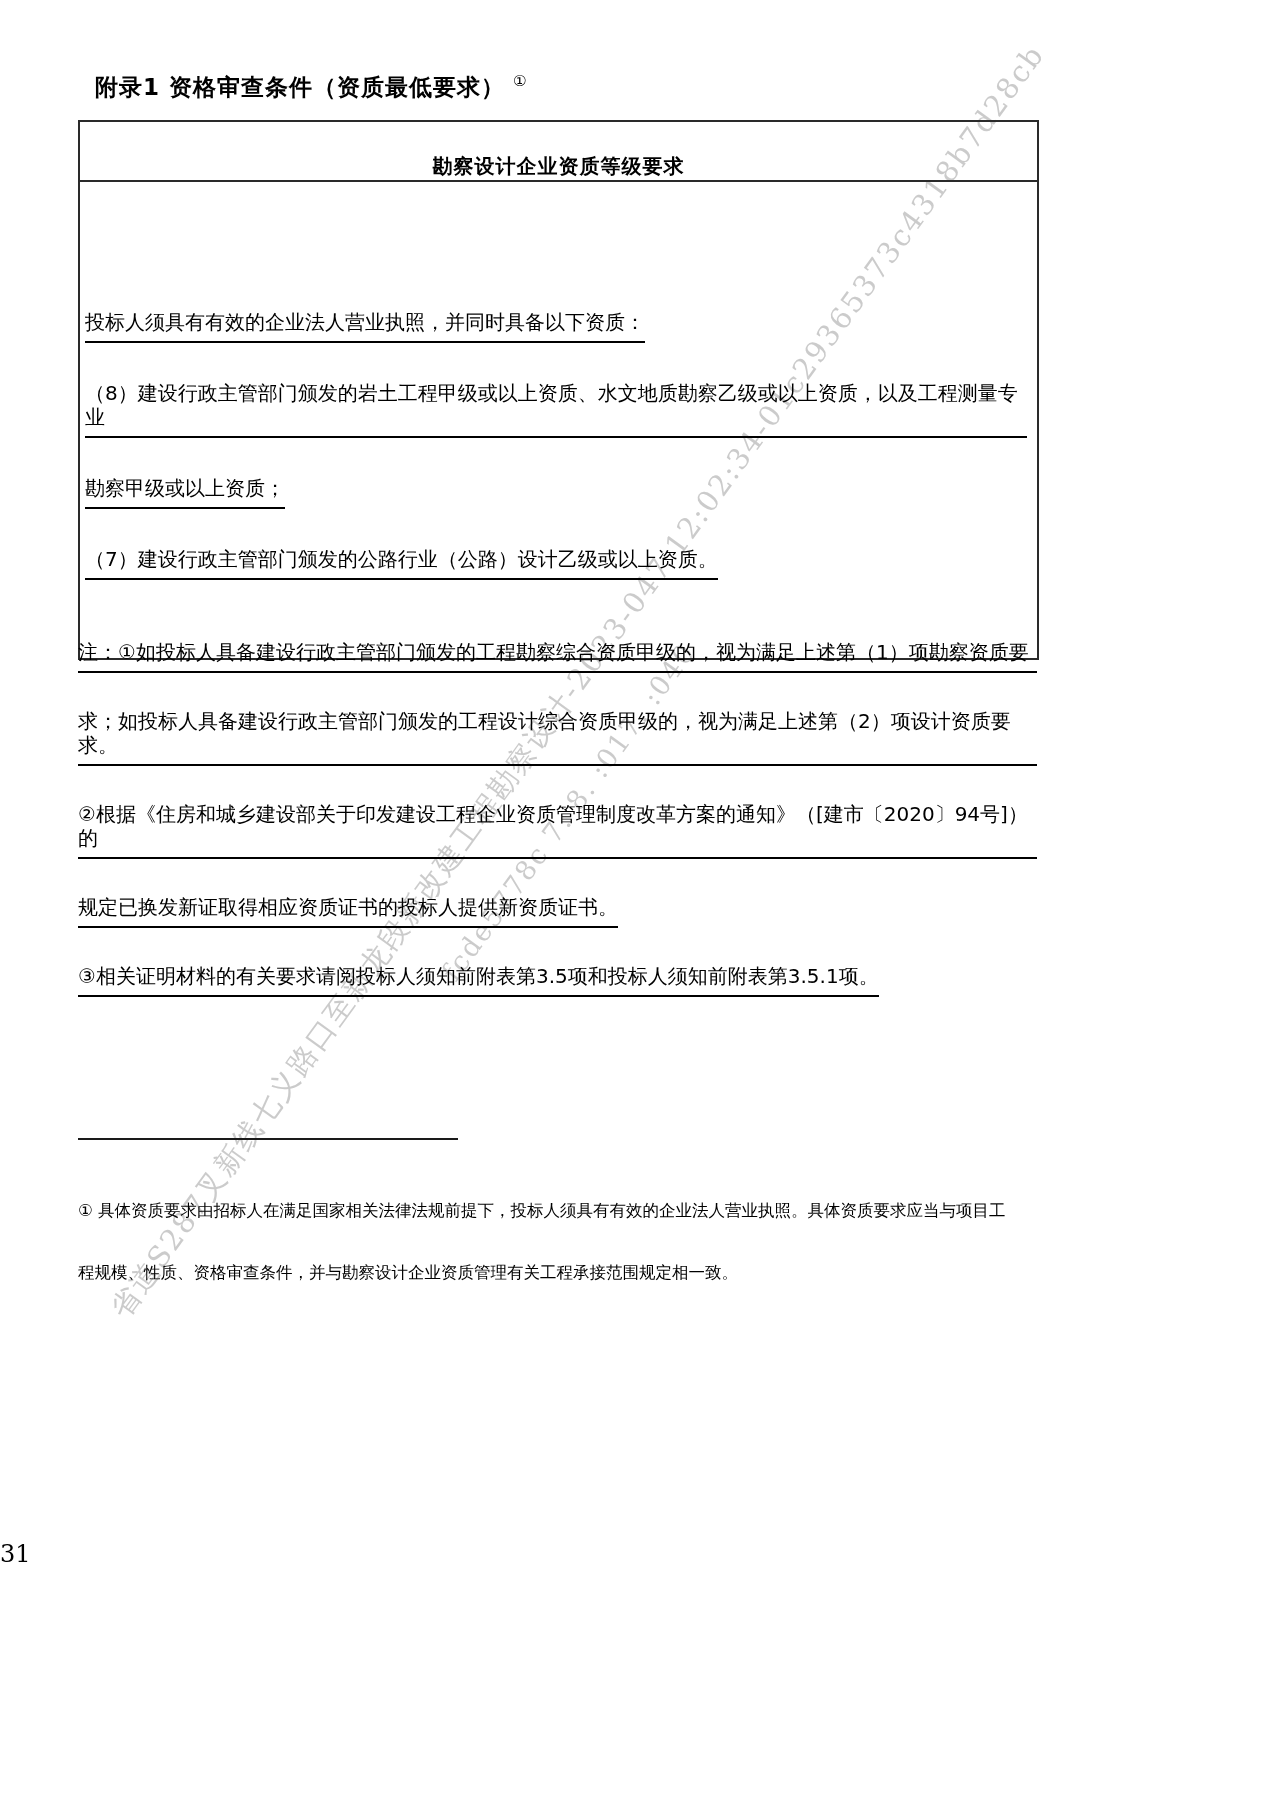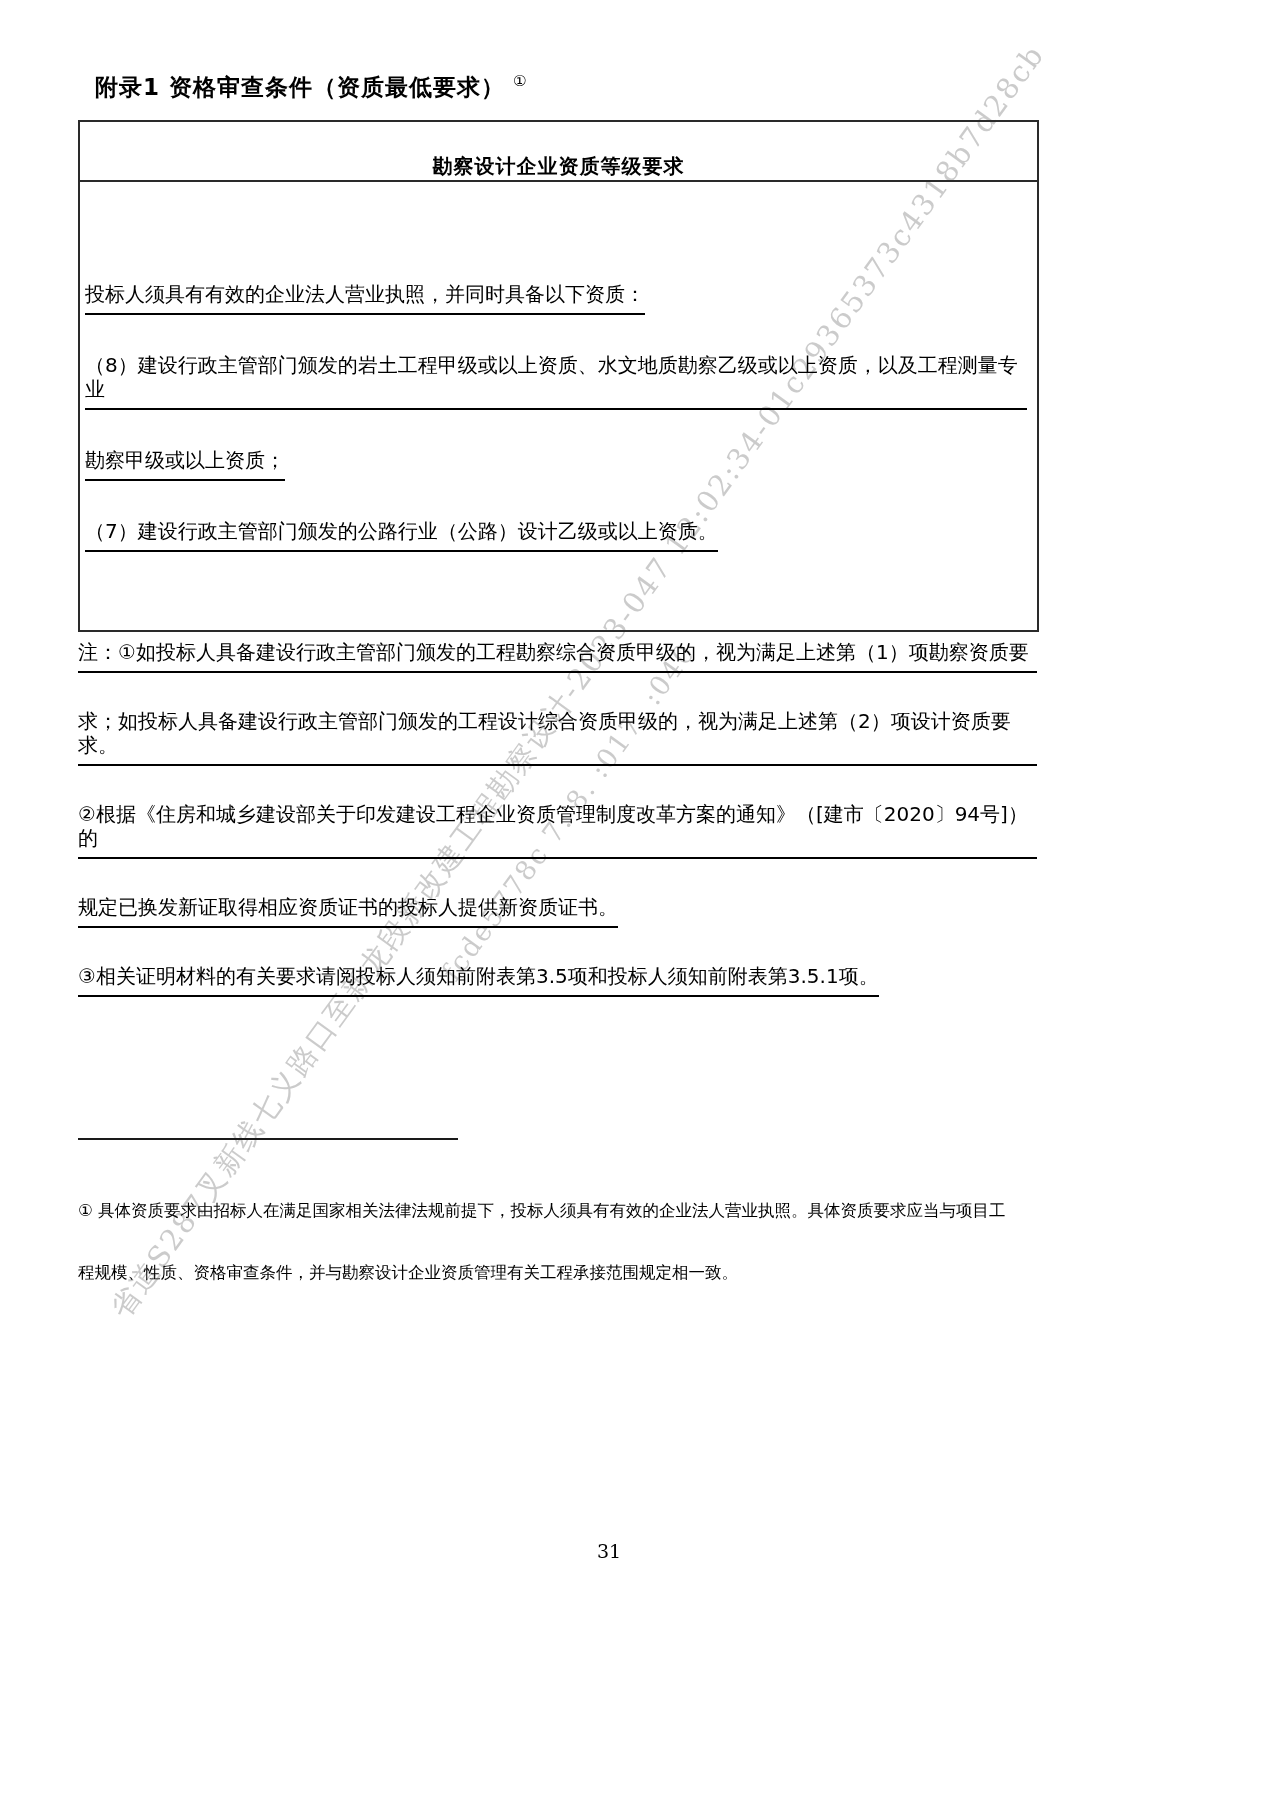--- a/index.html
+++ b/index.html
@@ -56,20 +56,21 @@
     display: flex;
     align-items: flex-end;
     justify-content: center;
     font-size: 20px;
     font-weight: 600;
     letter-spacing: 1px;
   }
   .qual-table .tbody {
     padding: 100px 10px 40px 5px;
     min-height: 235px;
+    margin-top: 28px;
   }
   .tline {
     font-size: 20px;
     line-height: 1.2;
     margin-bottom: 38px;
     font-weight: 500;
   }
   .tline .u {
     display: inline-block;
     border-bottom: 2.5px solid #000;
@@ -115,22 +116,21 @@
     width: 959px;
     font-size: 16.5px;
     line-height: 3.75;
     font-weight: 500;
   }
   .page-number {
     position: absolute;
     left: 0;
     top: 1540px;
     width: 1218px;
-    text-align: center;
-    font-size: 19px;
+    font-size: 24px;
     font-family: "DejaVu Serif", "Liberation Serif", serif;
   }
   .watermark {
     position: absolute;
     color: #c3c3c3;
     opacity: 0.85;
     font-size: 29px;
     letter-spacing: 2px;
     white-space: nowrap;
     transform-origin: 0 50%;

